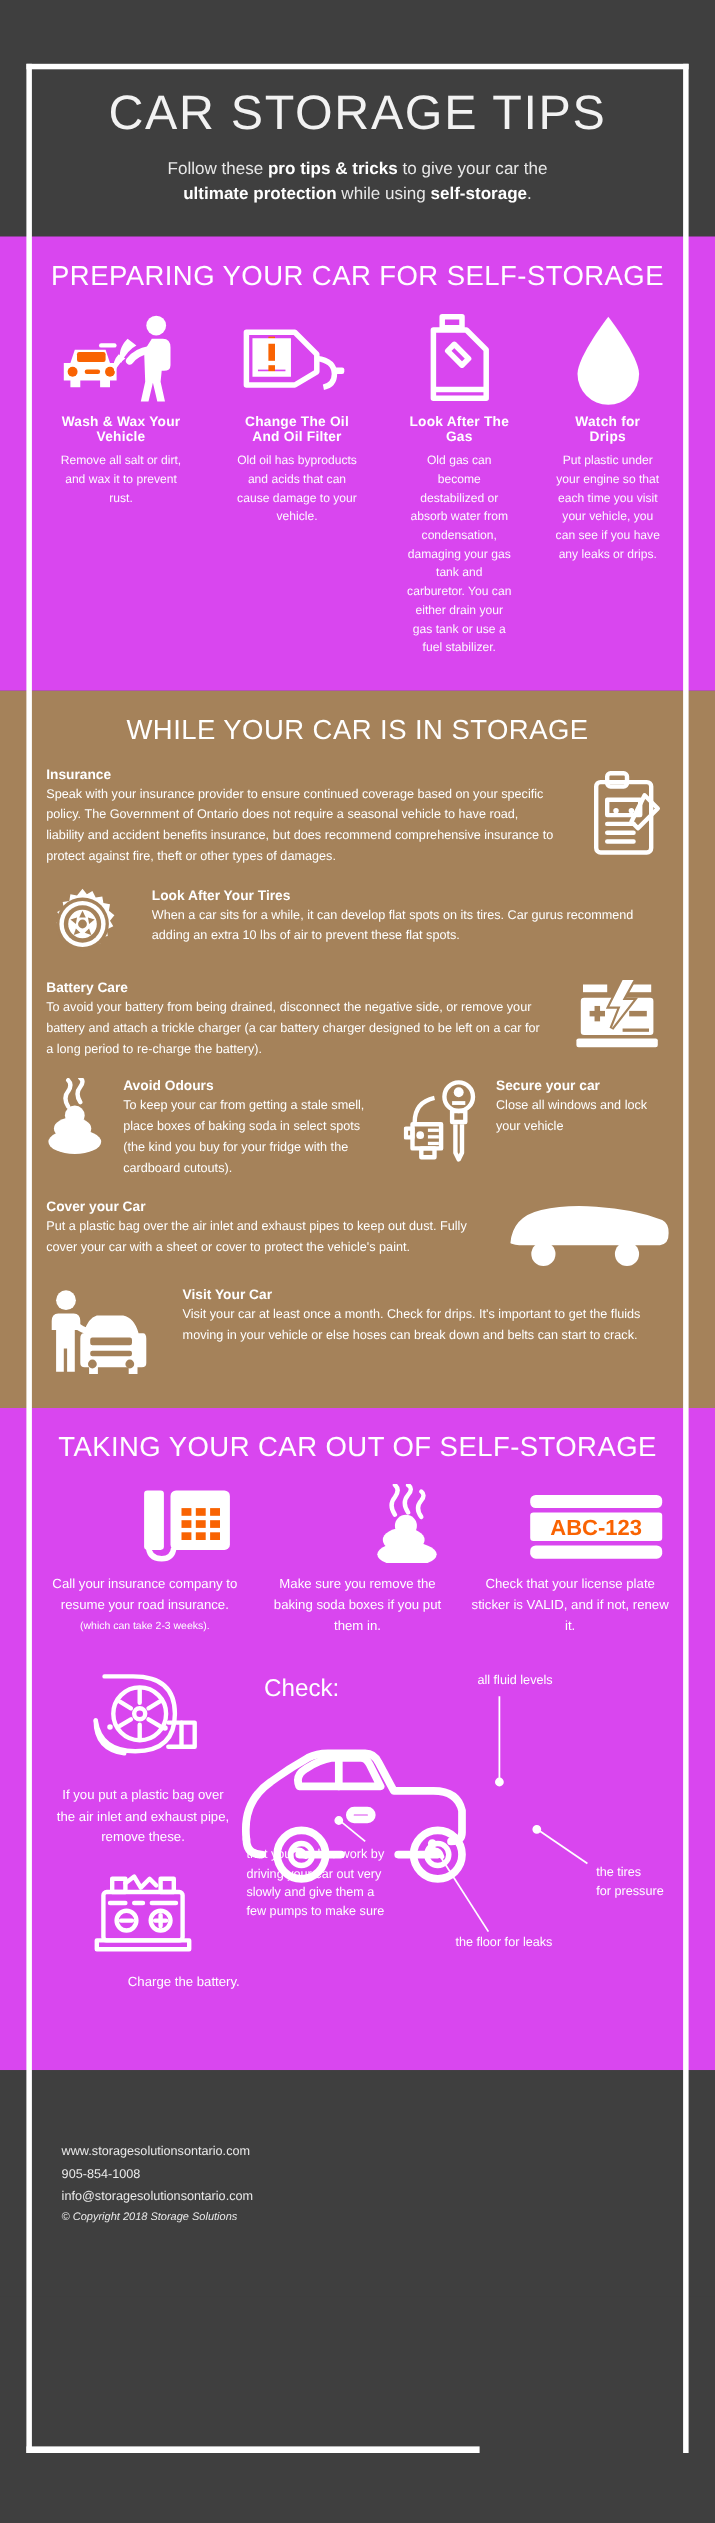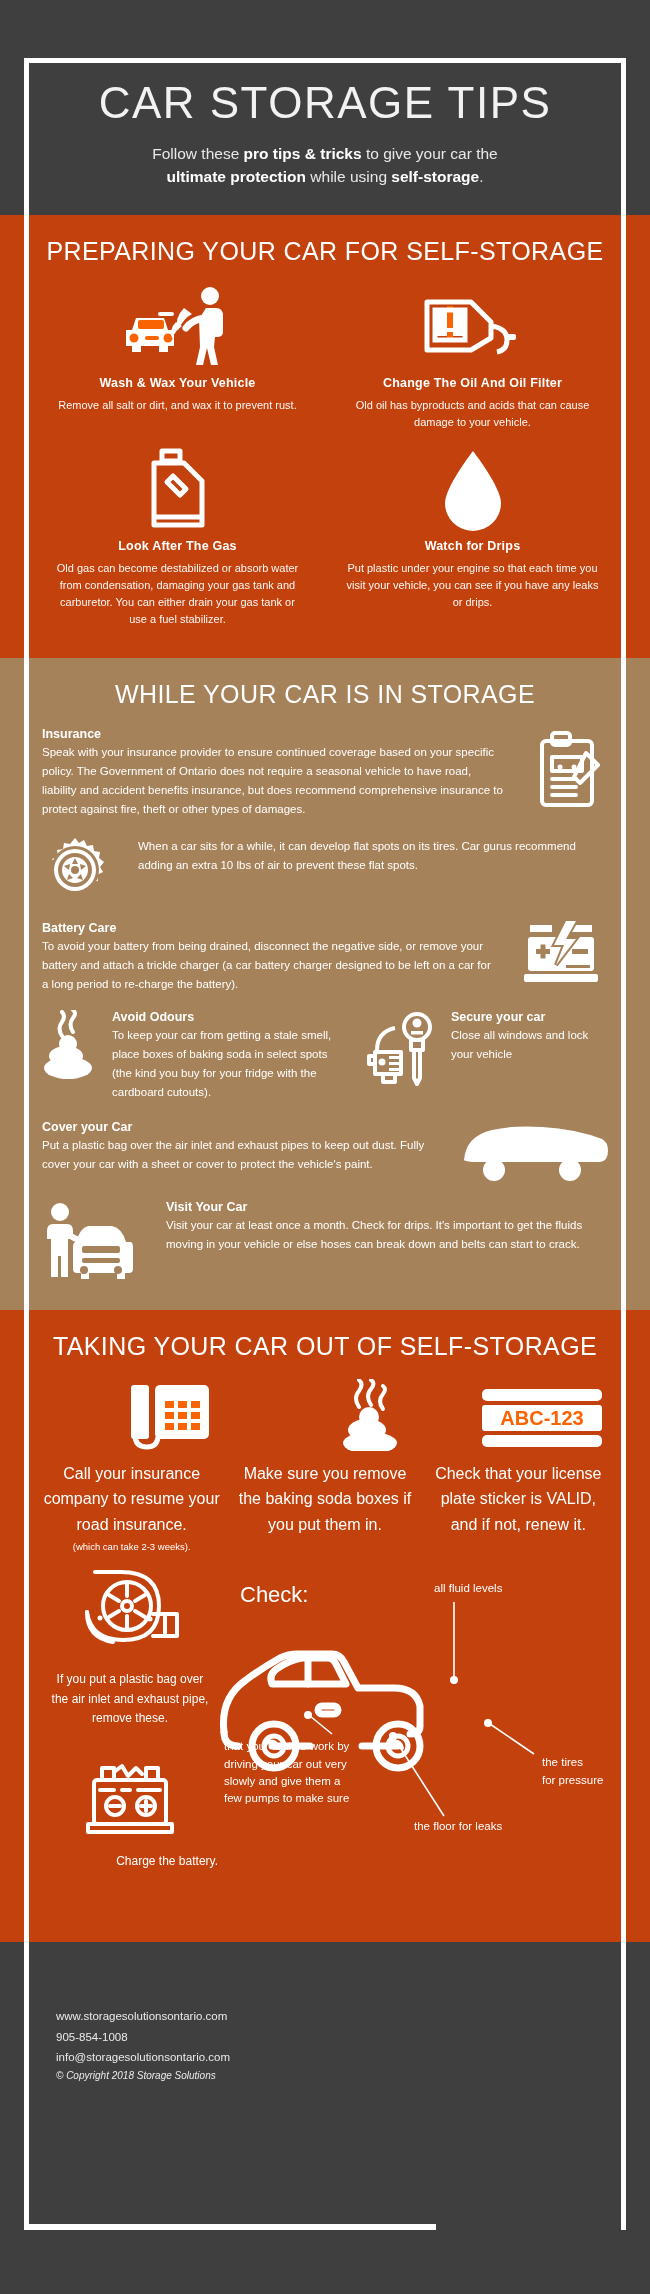--- a/index.html
+++ b/index.html
@@ -46,37 +46,37 @@
     margin-top: 16px;
     font-size: 15.5px;
     line-height: 1.5;
     color: #e8e8e8;
     font-weight: 400;
   }
   .subtitle b { font-weight: 700; color:#ffffff; }
 
   
   .sec { position: relative; }
-  .sec-orange { background: #c2410c; }
+  .sec-orange { background: #d946ef; }
   .sec-tan    { background: #a5825a; }
   .sec-inner  { padding: 0 42px; }
 
   .sec-head {
     text-align: center;
     color: #ffffff;
     font-size: 25px;
     letter-spacing: 0.4px;
     padding: 22px 0 16px 0;
     font-weight: 400;
   }
 
   
   .prep-grid {
     display: grid;
-    grid-template-columns: 1fr 1fr;
+    grid-template-columns: 1fr 1fr 1fr 1fr;
     column-gap: 24px;
     row-gap: 6px;
     padding-bottom: 22px;
   }
   .prep-cell { text-align: center; padding: 0 8px 8px 8px; }
   .prep-icon { height: 88px; display:flex; align-items:center; justify-content:center; margin-bottom: 6px;}
   .prep-title {
     color:#ffffff; font-weight:700; font-size:12.5px; margin-bottom:7px; letter-spacing:.2px;
   }
   .prep-body {
@@ -97,36 +97,36 @@
   .col-a { flex: 1 1 56%; justify-content: space-between; }
   .col-b { flex: 1 1 44%; }
 
   
   .out-grid {
     display:grid; grid-template-columns: 1fr 1fr 1fr; gap: 14px;
     padding-bottom: 14px;
   }
   .out-cell { text-align:center; color:#fff; }
   .out-icon { height: 74px; display:flex; align-items:flex-end; justify-content:flex-end; margin-bottom:10px; }
-  .out-p { font-size:16px; line-height:1.6; }
+  .out-p { font-size:12px; line-height:1.6; }
   .out-sub { font-size:9.5px; margin-top:4px; }
 
   .check-area { position:relative; height: 360px; }
   .check-label {
     position:absolute; color:#fff; font-size:22px; left:198px; top:16px; font-weight:400;
   }
   .cl { position:absolute; color:#ffffff; font-size:11.5px; line-height:1.5; }
   .cl-fluid  { left: 392px; top: 14px; }
   .cl-tires  { left: 500px; top: 188px; text-align:left; }
   .cl-floor  { left: 372px; top: 252px; }
   .cl-brakes { left: 182px; top: 172px; width: 130px; }
 
   .turbo-cap { color:#fff; font-size:12px; line-height:1.6; text-align:center; width:160px; }
 
-  .left-stack { position:absolute; left: 0px; top: 0px; width: 176px; text-align:center; }
+  .left-stack { position:absolute; left: 0px; top: 12px; width: 176px; text-align:center; }
   .batt-stack { position:absolute; left: 0px; top: 190px; width: 176px; text-align:right; }
   .batt-cap { color:#fff; font-size:12px; margin-top:8px; }
 
   
   .footer {
     background:#3f3f3f; position:relative; height: 206px;
     display:flex; align-items:center; justify-content:space-between;
     padding: 0 56px 0 56px;
   }
   .footer-txt { color:#eaeaea; font-size:11.5px; line-height:1.75; }
@@ -271,20 +271,21 @@
               <circle cx="33" cy="33" r="4" fill="#a5825a"></circle>
               <path d="M33 21 l3 6h-6z" fill="#a5825a"></path>
               <path d="M44 29 l-5 4 -1 -6z" fill="#a5825a"></path>
               <path d="M41 43 l-6 -2 4 -4z" fill="#a5825a"></path>
               <path d="M25 43 l2 -6 4 4z" fill="#a5825a"></path>
               <path d="M22 29 l6 -2 -1 6z" fill="#a5825a"></path>
             </g>
           </svg>
         </div>
         <div class="txt">
+          <div class="blk-h">Look After Your Tires</div>
           <div class="blk-p">When a car sits for a while, it can develop flat spots on its tires. Car gurus recommend adding an extra 10 lbs of air to prevent these flat spots.</div>
         </div>
       </div>
 
       <div class="blk blk-wide">
         <div class="txt">
           <div class="blk-h">Battery Care</div>
           <div class="blk-p">To avoid your battery from being drained, disconnect the negative side, or remove your battery and attach a trickle charger (a car battery charger designed to be left on a car for a long period to re-charge the battery).</div>
         </div>
         <div class="ic">

